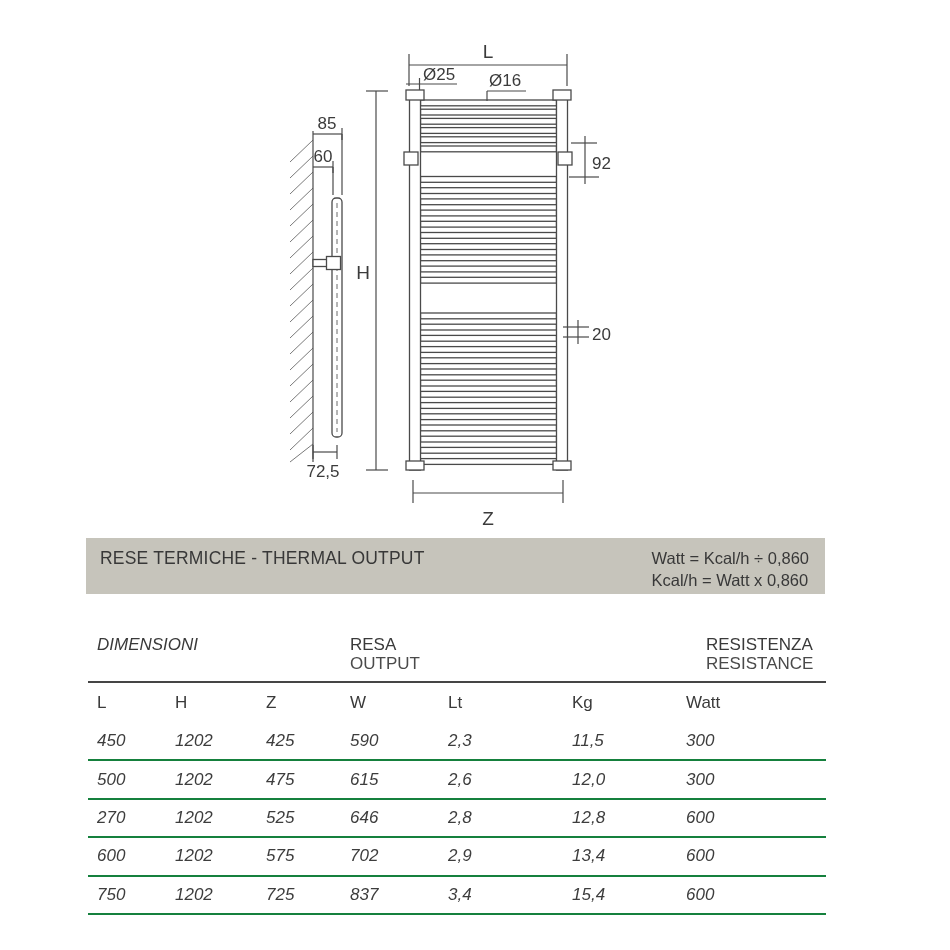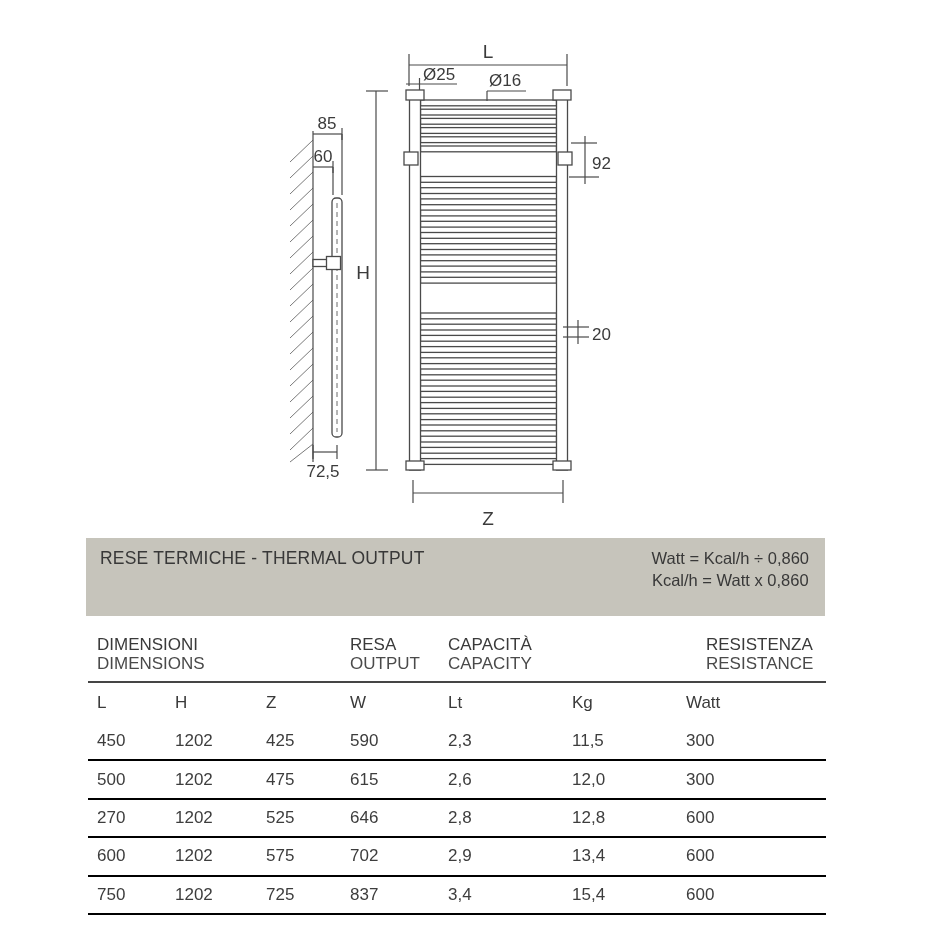--- a/index.html
+++ b/index.html
@@ -10,41 +10,41 @@
   
   #drawing { position:absolute; left:0; top:0; }
   .shape  { fill:#ffffff; stroke:#4a4a4a; stroke-width:1.3; }
   .dline  { stroke:#4a4a4a; stroke-width:1.2; fill:none; }
   .hatch  { stroke:#7a7a7a; stroke-width:1; }
   .cline  { stroke:#6a6a6a; stroke-width:1; stroke-dasharray:5 4; }
   .dlabel { font-size:17px; fill:#3b3b3b; }
   .dletter{ font-size:19px; fill:#3b3b3b; }
   
   .banner {
-    position:absolute; left:86px; top:538px; width:739px; height:78px;
+    position:absolute; left:86px; top:538px; width:739px; height:56px;
     box-sizing:border-box; display:flex; justify-content:space-between;
     padding:9px 16px 0 14px;
   }
   .banner-title { font-size:17.5px; line-height:22px; letter-spacing:.2px; color:#383838; }
   .banner-title .l2 { font-weight:bold; }
-  .banner-formulas { font-size:16.5px; line-height:22px; text-align:center; color:#383838; }
+  .banner-formulas { font-size:16.5px; line-height:22px; text-align:left; color:#383838; }
   
   .spec-table { position:absolute; left:88px; top:630px; width:738px; font-size:17px; }
   .grid {
     display:grid;
     grid-template-columns:78px 91px 84px 98px 124px 114px 140px;
     padding-left:9px; box-sizing:border-box;
   }
   .ghead { padding-top:5px; height:53px; border-bottom:2px solid #454545; }
   .ghead .it { font-size:17px; line-height:19px; color:#3a3a3a; }
   .ghead .en { font-size:17px; line-height:19px; color:#4a4a4a; }
-  .span3 { grid-column:1 / span 3; }
+  .span3 { grid-column:1 / span 3;font-style:italic; }
   .c4 { grid-column:4; } .c5 { grid-column:5; } .c6 { grid-column:6; } .c7 { grid-column:7;margin-left:20px; }
   .subhead { height:40px; align-items:center; color:#3a3a3a; }
-  .trow { height:38.4px; align-items:center; border-bottom:2px solid #000000; color:#3d3d3d; }
+  .trow { height:38.4px; align-items:center; border-bottom:2px solid #15803d; color:#3d3d3d;font-style:italic; }
 </style>
 </head>
 <body>
 
 <div class="page">
 
   <svg id="drawing" width="950" height="535" viewBox="0 0 950 535" xmlns="http://www.w3.org/2000/svg">
 
     <g>
 
@@ -181,29 +181,24 @@
       <div>Watt = Kcal/h ÷ 0,860</div>
       <div>Kcal/h = Watt x 0,860</div>
     </div>
   </div>
 
   <div class="spec-table">
 
     <div class="grid ghead">
       <div class="span3">
         <div class="it">DIMENSIONI</div>
-        <div class="en">DIMENSIONS</div>
       </div>
       <div class="c4">
         <div class="it">RESA</div>
         <div class="en">OUTPUT</div>
-      </div>
-      <div class="c5">
-        <div class="it">CAPACITÀ</div>
-        <div class="en">CAPACITY</div>
       </div>
       <div class="c7">
         <div class="it">RESISTENZA</div>
         <div class="en">RESISTANCE</div>
       </div>
     </div>
 
     <div class="grid subhead">
       <div>L</div>
       <div>H</div>

